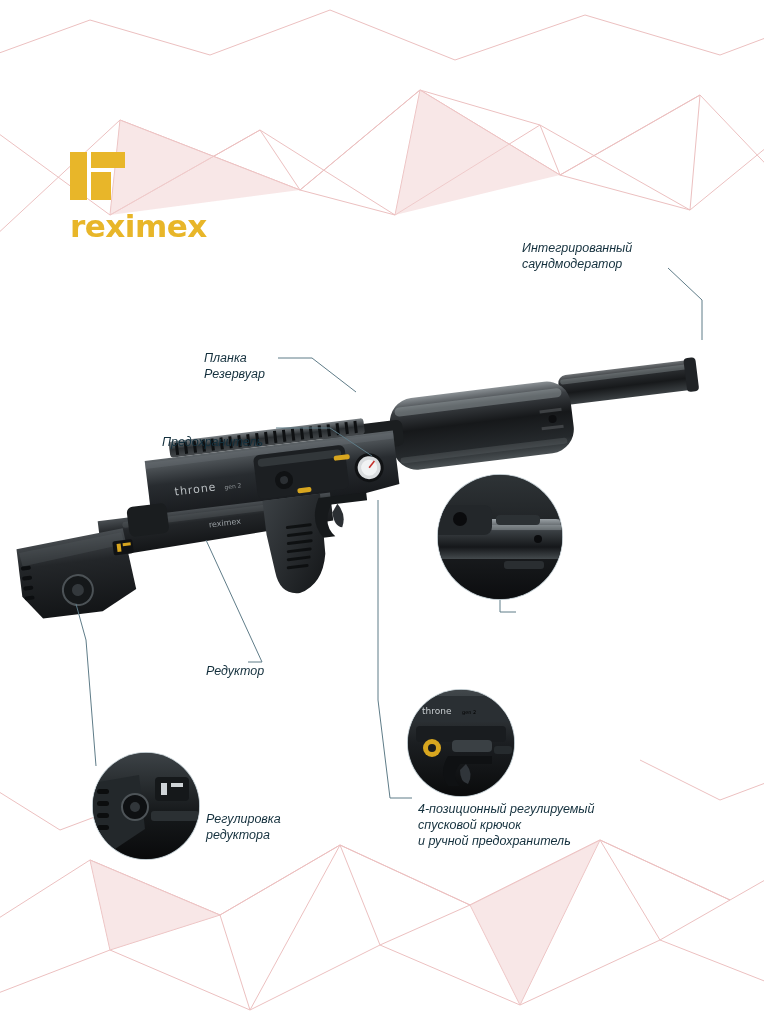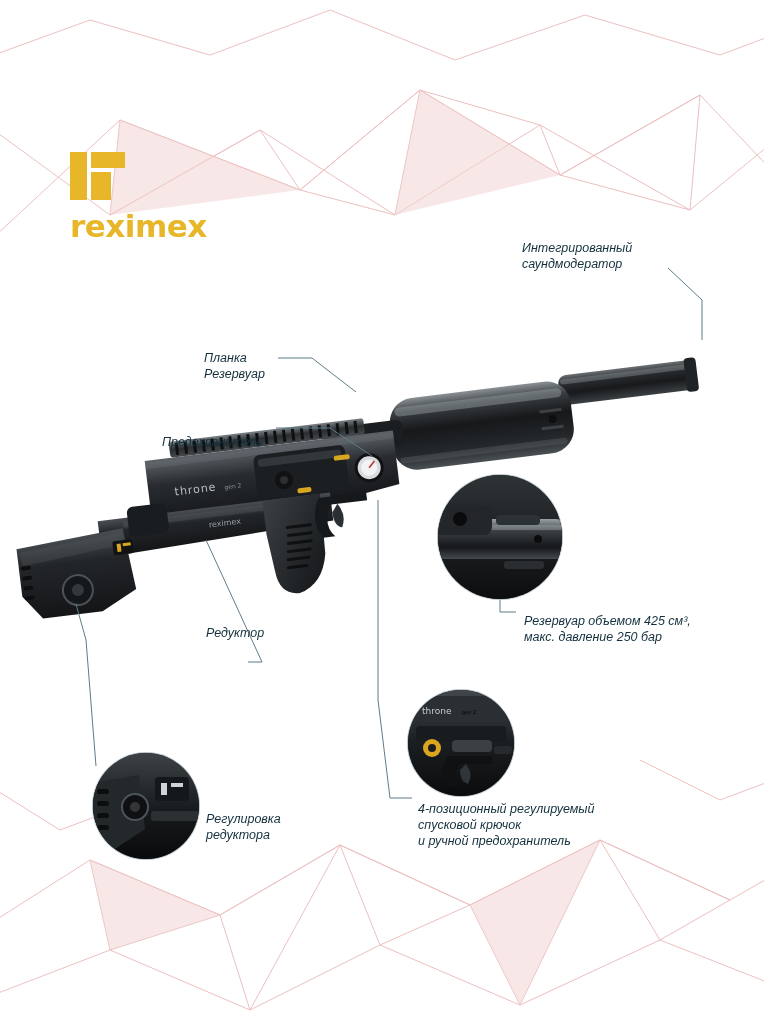--- a/index.html
+++ b/index.html
@@ -384,24 +384,22 @@
   </div>
 
   <div class="label" style="left:522px; top:240px;">Интегрированный
 саундмодератор</div>
 
   <div class="label" style="left:204px; top:350px;">Планка
 Резервуар</div>
 
   <div class="label" style="left:162px; top:423px;margin-top:11px;">Предохранитель</div>
 
-  <div class="label" style="left:206px; top:625px;">Редуктор</div>
-
-  <div class="label" style="left:524px; top:613px; width:220px;">Резервуар объемом 425 см³,
-макс. давление 250 бар</div>
+  <div class="label" style="left:206px; top:663px;">Редуктор</div>
+
 
 
   <div class="label" style="left:418px; top:801px; width:230px;">4-позиционный регулируемый
 спусковой крючок
 и ручной предохранитель</div>
 
   <div class="label" style="left:206px; top:811px;">Регулировка
 редуктора</div>
 
 </div>

